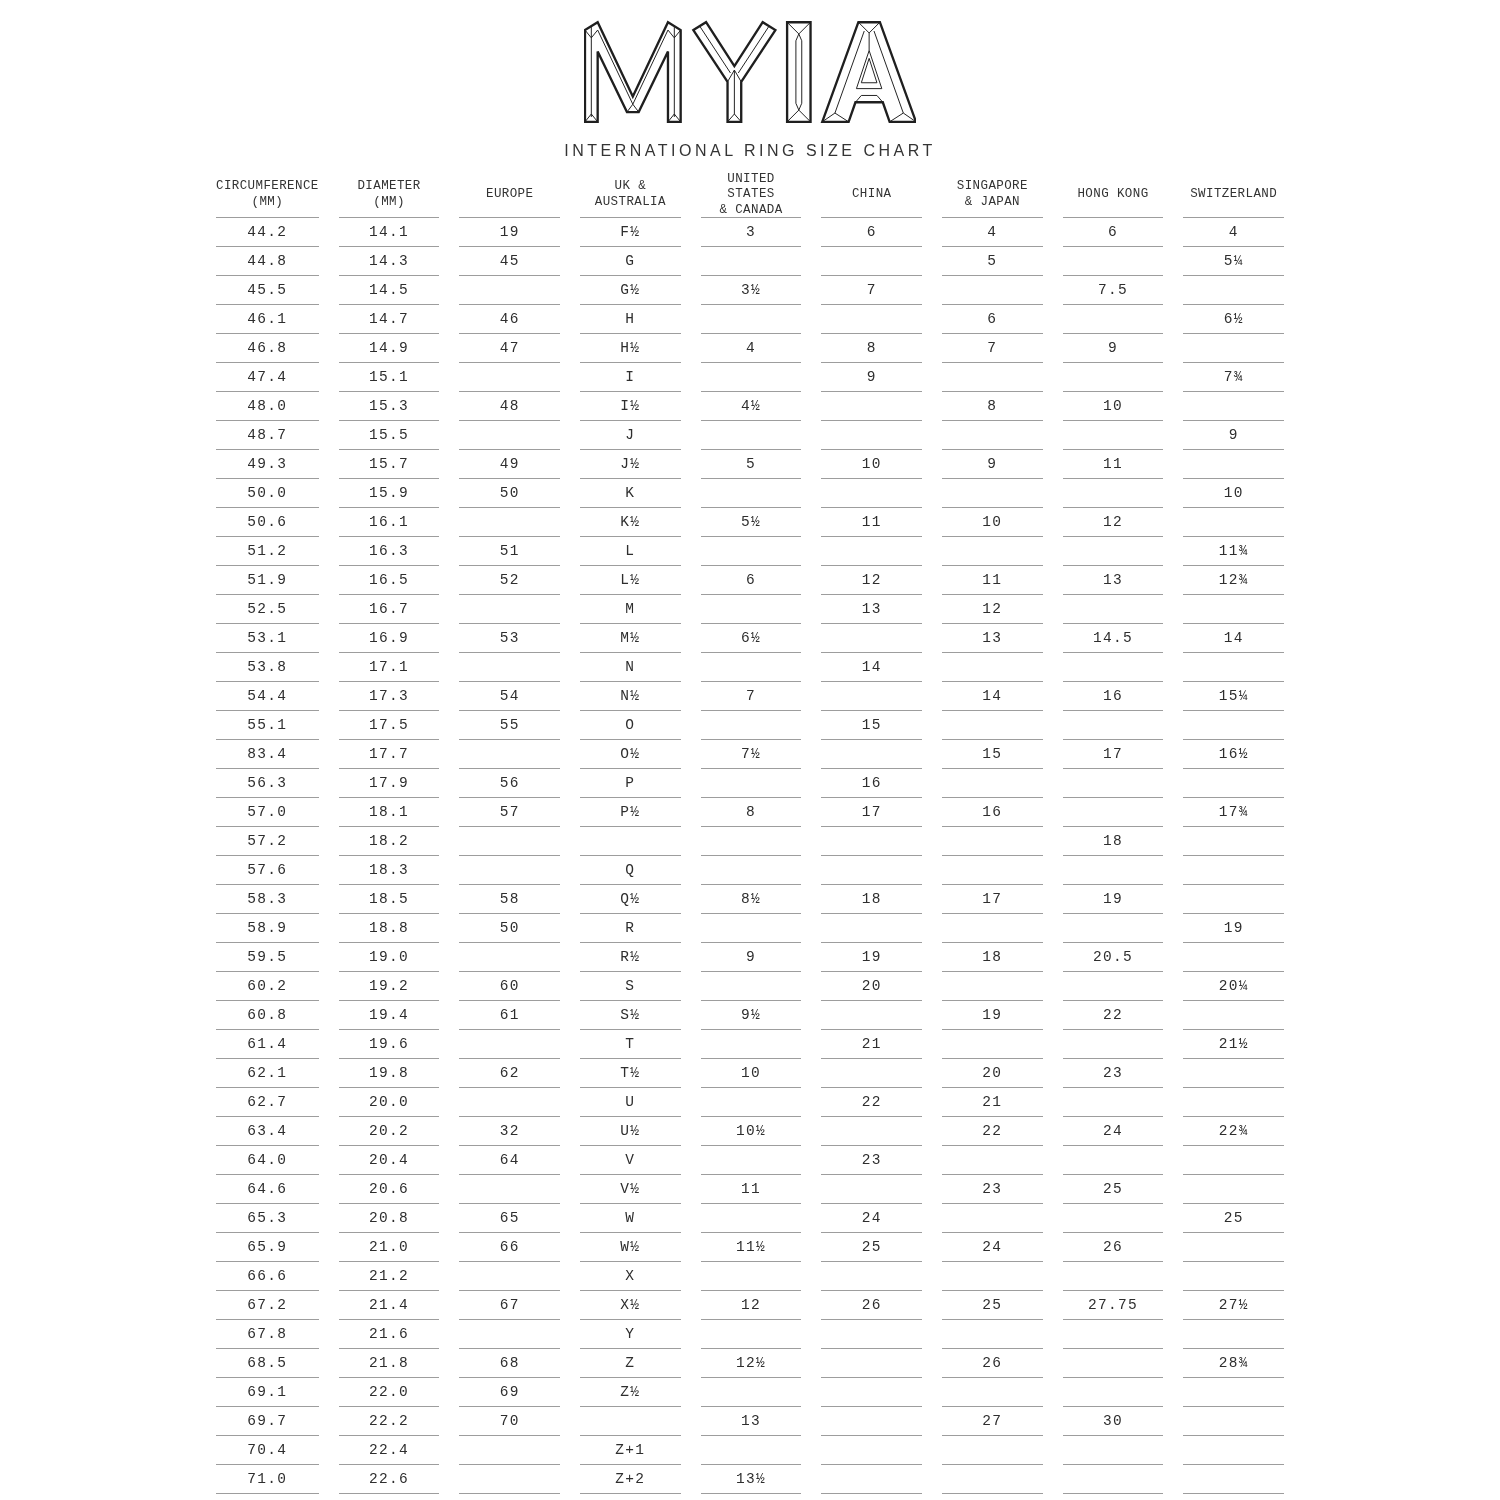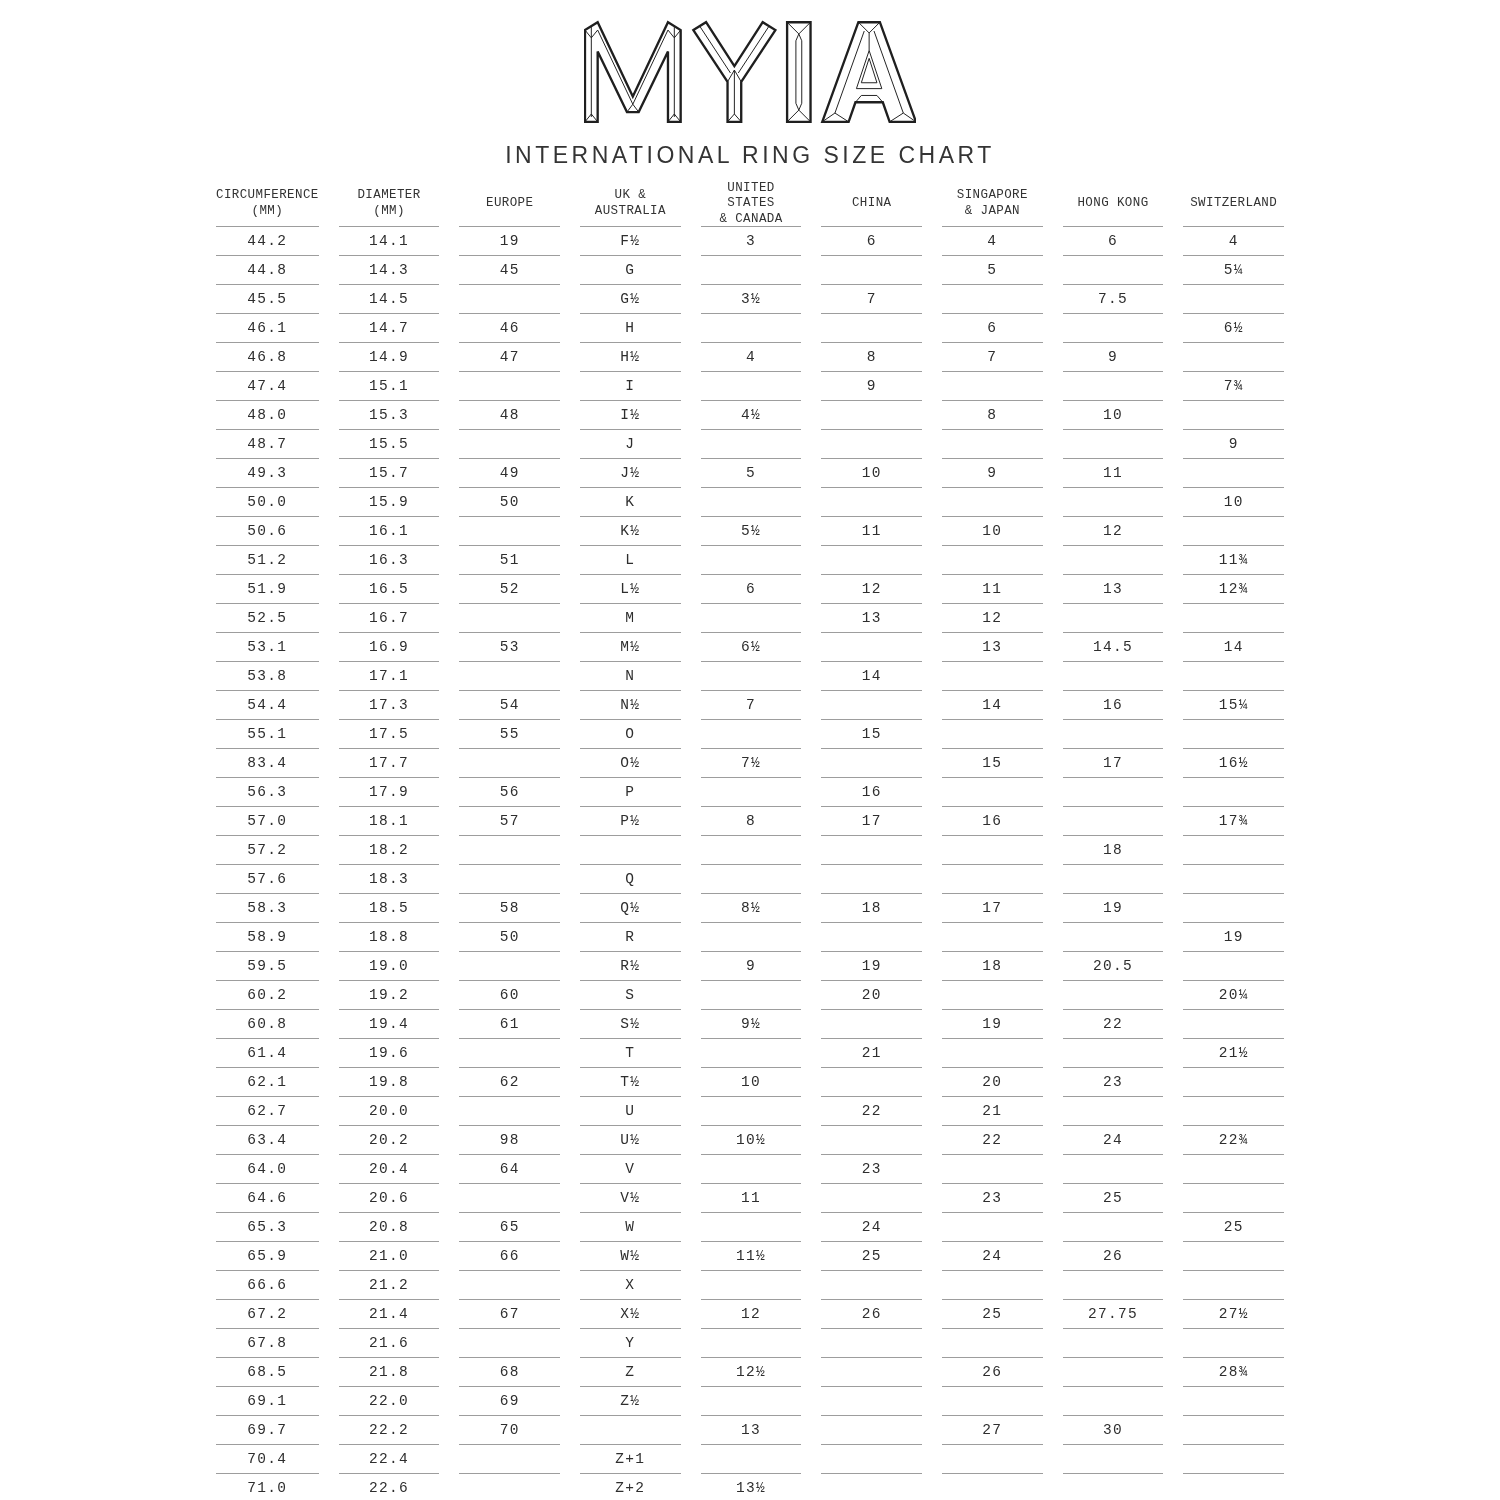--- a/index.html
+++ b/index.html
@@ -11,21 +11,21 @@
   }
   .page { position: relative; width: 1500px; height: 1500px; overflow: hidden; }
 
   .logo-wrap { display: flex; justify-content: center; padding-top: 20px; }
   svg.logo { width: 332px; height: 106px; display: block; }
   .sr-only { position: absolute; width: 1px; height: 1px; overflow: hidden; clip: rect(0 0 0 0); }
 
   .title {
     margin: 16px 0 0;
     text-align: center;
-    font-size: 23px;
+    font-size: 16px;
     font-weight: 400;
     letter-spacing: 3.5px;
     color: #343434;
   }
 
   .table {
     width: 1088px;
     margin: 13px auto 0;
     display: grid;
     grid-template-columns: repeat(9, 1fr);
@@ -409,21 +409,21 @@
       <div class="td">20.0</div>
       <div class="td"></div>
       <div class="td">U</div>
       <div class="td"></div>
       <div class="td">22</div>
       <div class="td">21</div>
       <div class="td"></div>
       <div class="td"></div>
       <div class="td">63.4</div>
       <div class="td">20.2</div>
-      <div class="td">98</div>
+      <div class="td">32</div>
       <div class="td">U½</div>
       <div class="td">10½</div>
       <div class="td"></div>
       <div class="td">22</div>
       <div class="td">24</div>
       <div class="td">22¾</div>
       <div class="td">64.0</div>
       <div class="td">20.4</div>
       <div class="td">64</div>
       <div class="td">V</div>

